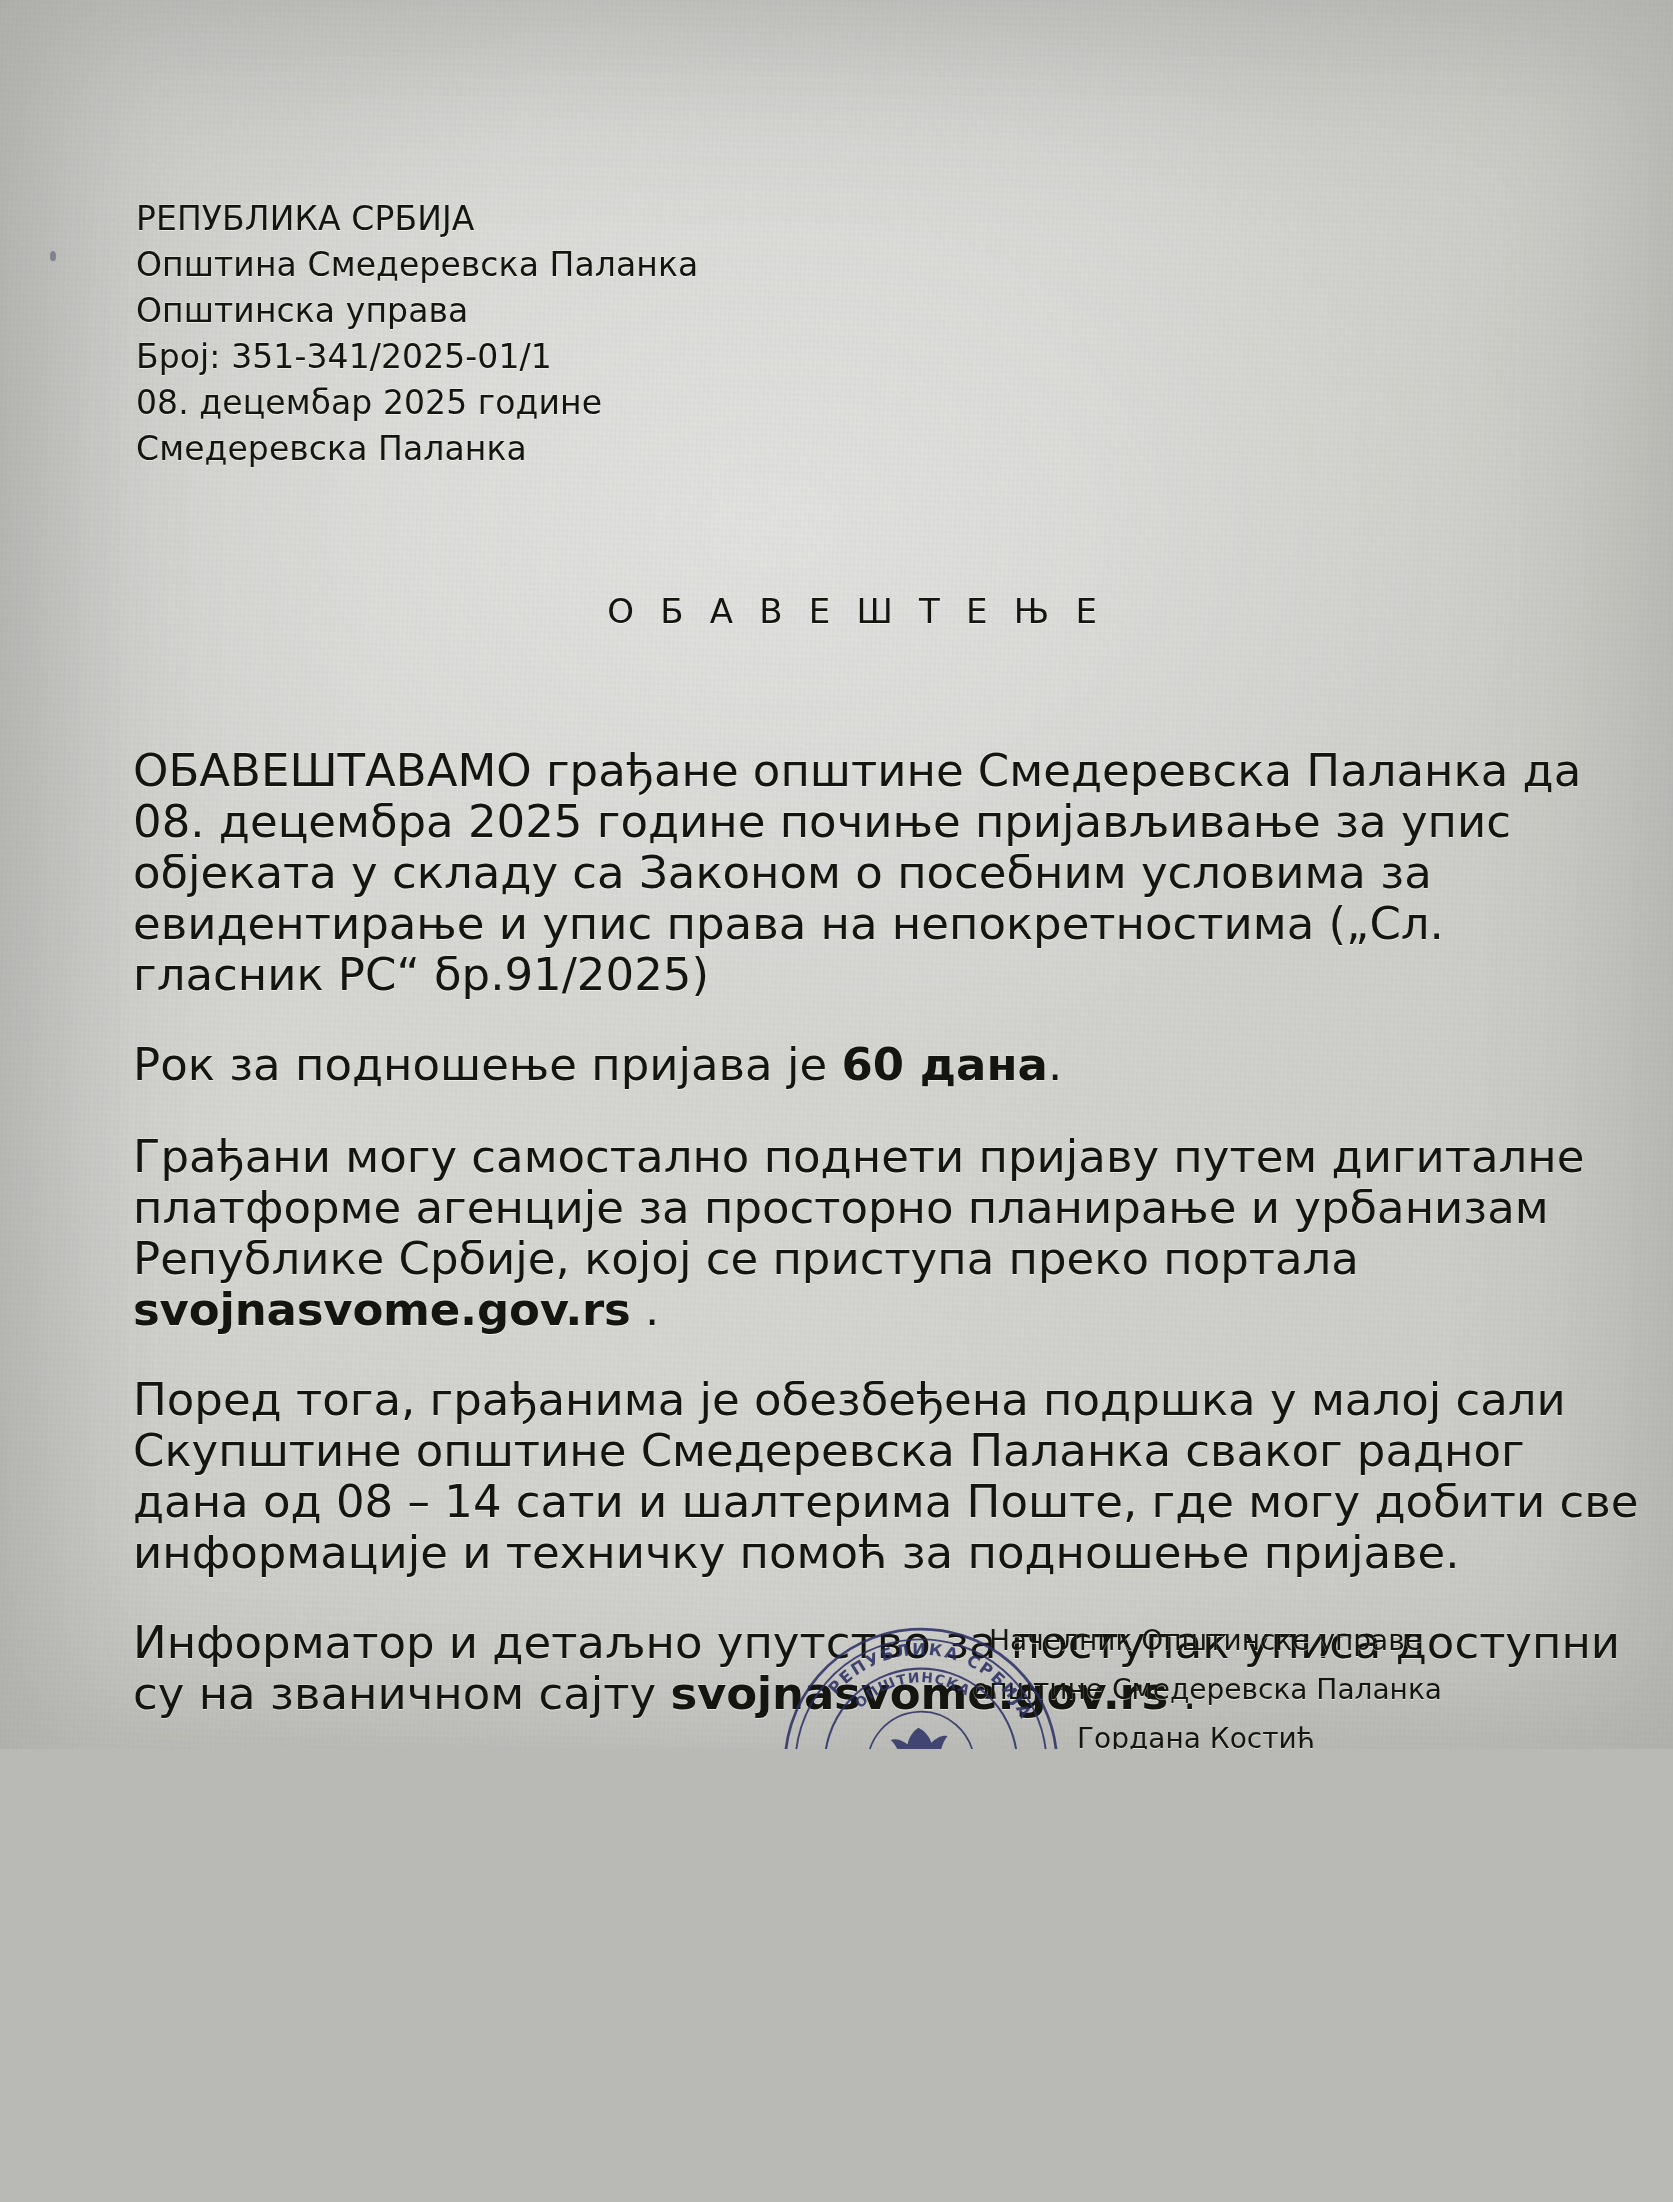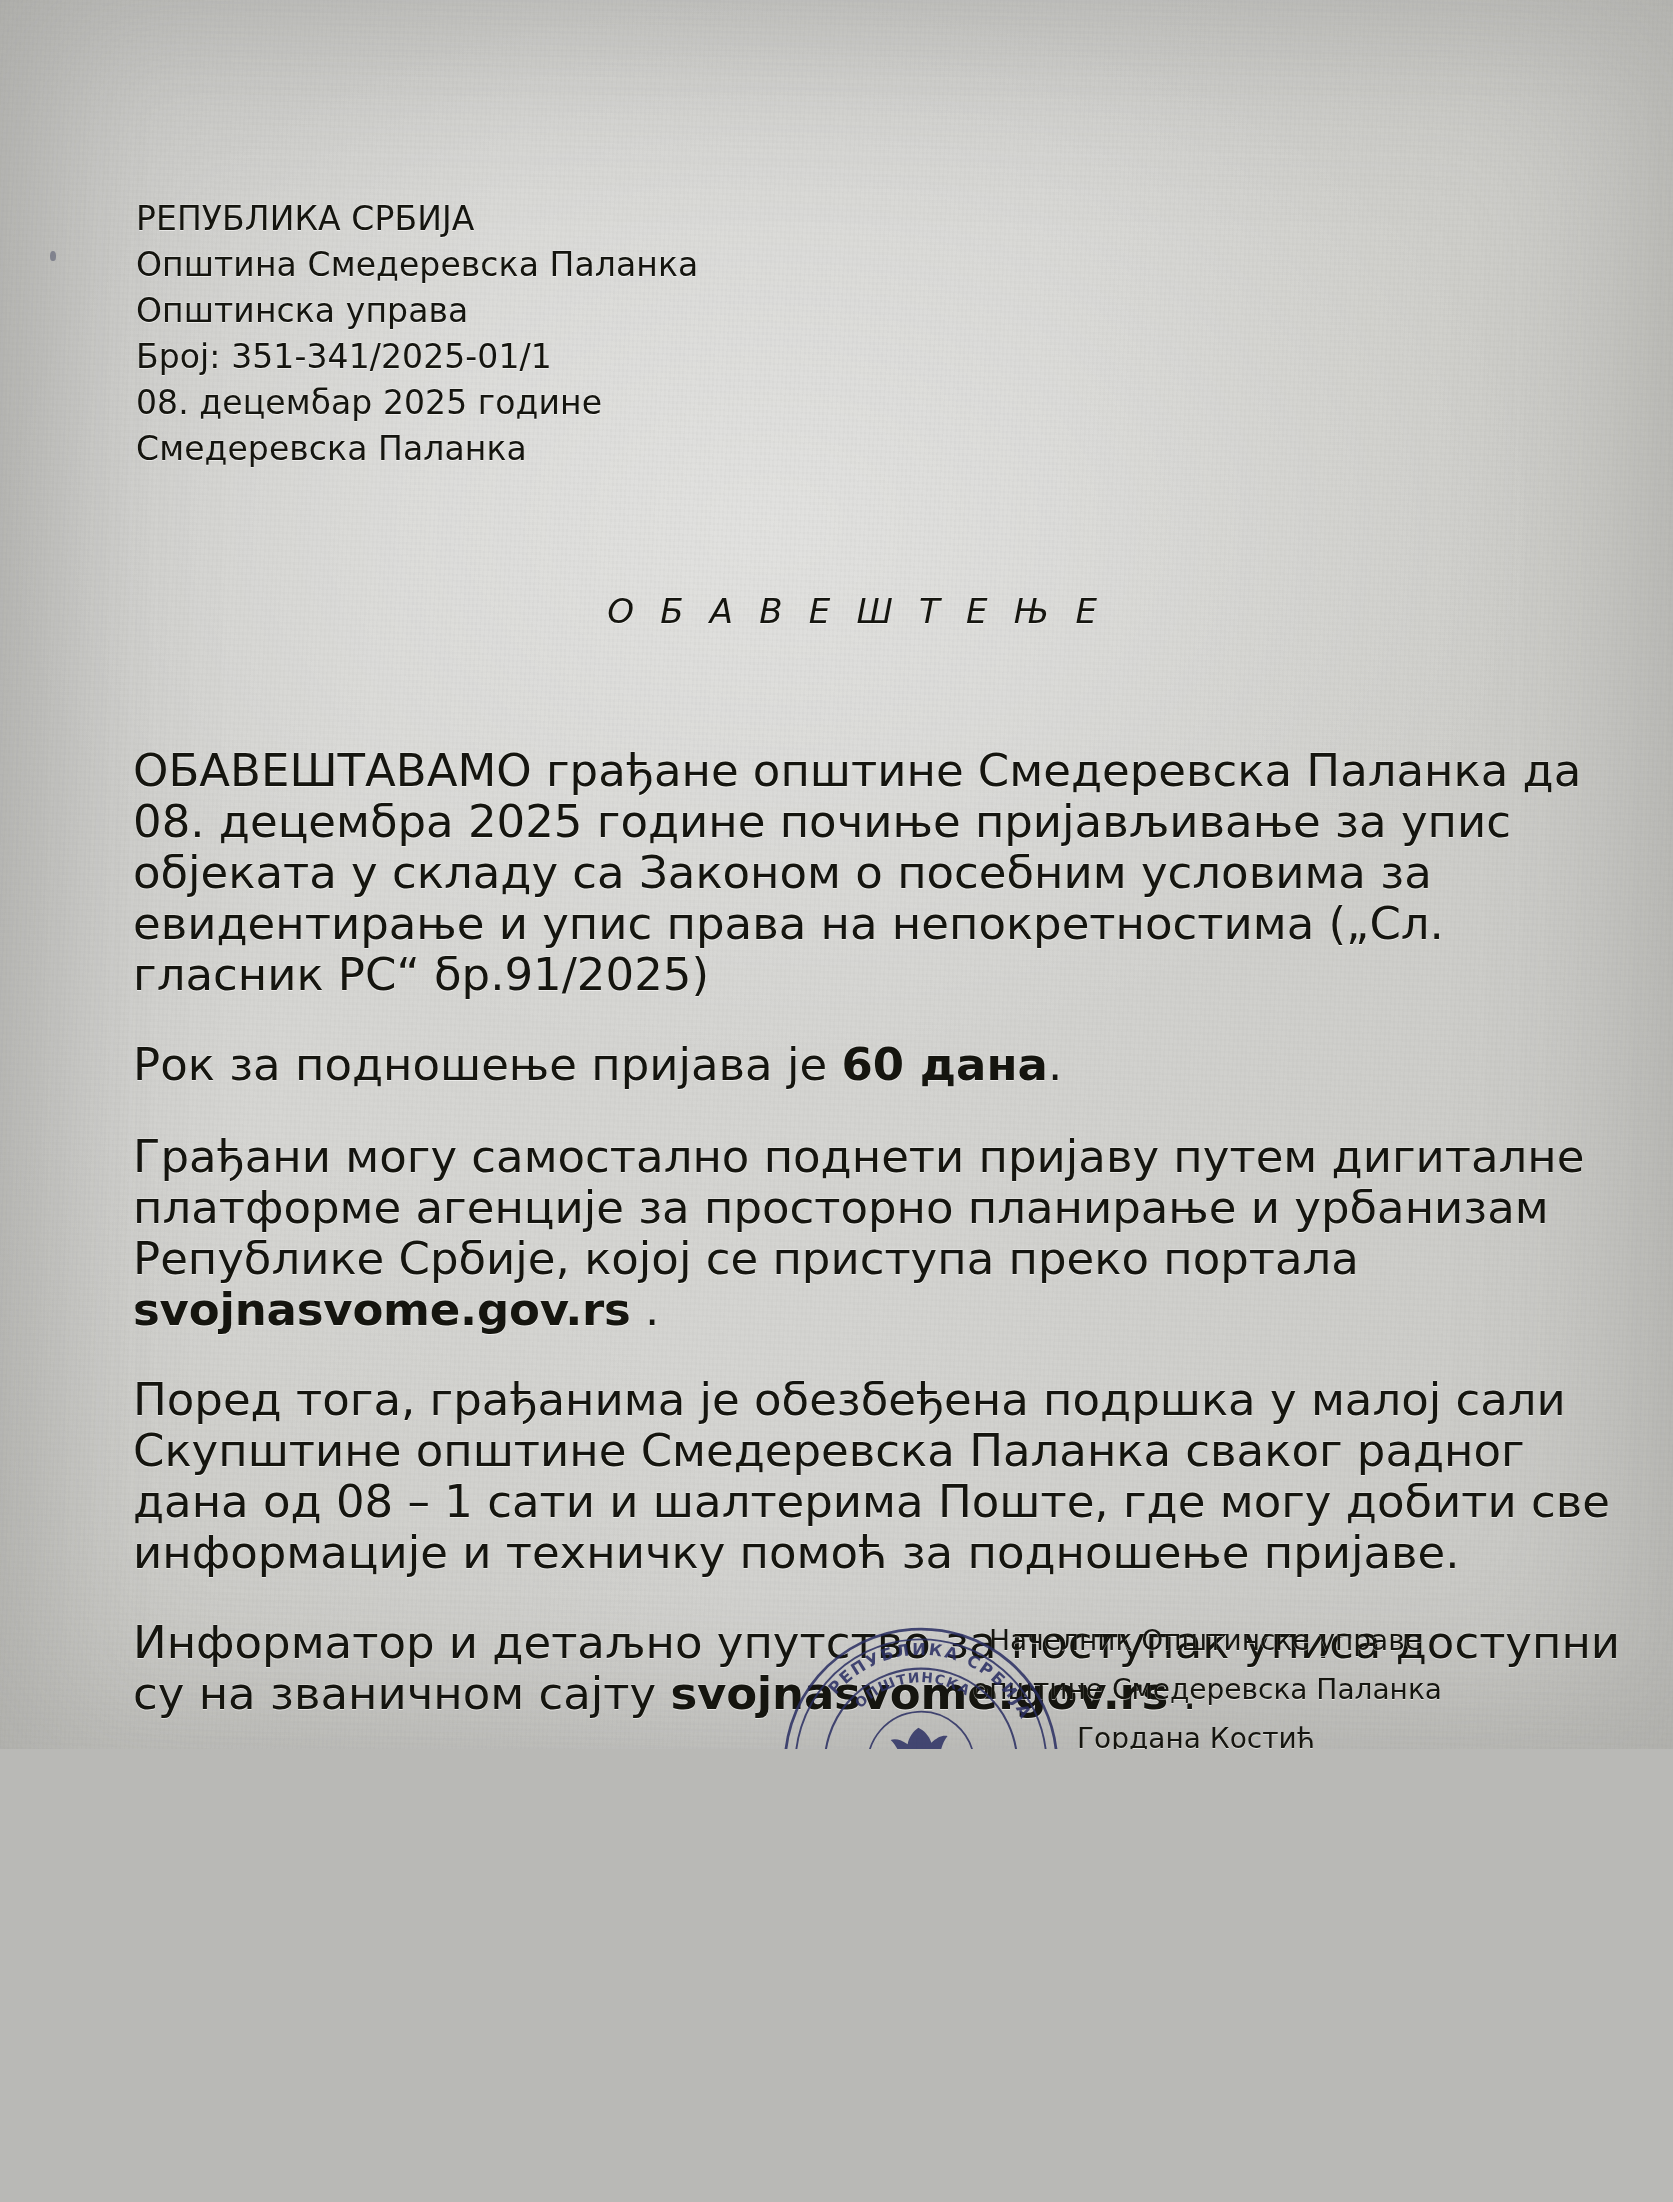--- a/index.html
+++ b/index.html
@@ -76,21 +76,20 @@
 
   
   .doc-title {
     left: 0;
     right: 0;
     top: 591px;
     text-align: center;
     font-size: 34px;
     letter-spacing: 7.7px;
     padding-left: 39px;
-    font-style: italic;
   }
 
   
   .body-wrap {
     position: absolute;
     left: 133px;
     top: 745px;
     width: 1514px;
   }
   .para {
@@ -171,21 +170,21 @@
   <div class="txt doc-title">О Б А В Е Ш Т Е Њ Е</div>
 
   <div class="body-wrap">
 
     <p class="para p1"><span>ОБАВЕШТАВАМО грађане општине Смедеревска Паланка да 08. децембра 2025 године почиње пријављивање за упис објеката у складу са Законом о посебним условима за евидентирање и упис права на непокретностима (</span><span>„Сл. гласник РС“ бр.91/2025</span><span>)</span></p>
 
     <p class="para p2"><span>Рок за подношење пријава је </span><b>60 дана</b><span>.</span></p>
 
     <p class="para p3"><span>Грађани могу самостално поднети пријаву путем дигиталне платформе агенције за просторно планирање и урбанизам Републике Србије, којој се приступа преко портала </span><span class="url">svojnasvome.gov.rs</span><span> .</span></p>
 
-    <p class="para p4">Поред тога, грађанима је обезбеђена подршка у малој сали Скупштине општине Смедеревска Паланка сваког радног дана од 08 – 1 сати и шалтеримa Поште, где могу добити све информације и техничку помоћ за подношење пријаве.</p>
+    <p class="para p4">Поред тога, грађанима је обезбеђена подршка у малој сали Скупштине општине Смедеревска Паланка сваког радног дана од 08 – 14 сати и шалтеримa Поште, где могу добити све информације и техничку помоћ за подношење пријаве.</p>
 
     <p class="para p5"><span>Информатор и детаљно упутство за поступак уписа доступни су на званичном сајту </span><span class="url">svojnasvome.gov.rs</span><span> .</span></p>
 
   </div>
 
   <div class="sig-block">
     <div class="sig-line-1">Начелник Општинске управе</div>
     <div class="sig-line-2">општине Смедеревска Паланка</div>
     <div class="sig-line-3">Гордана Костић</div>
   </div>

